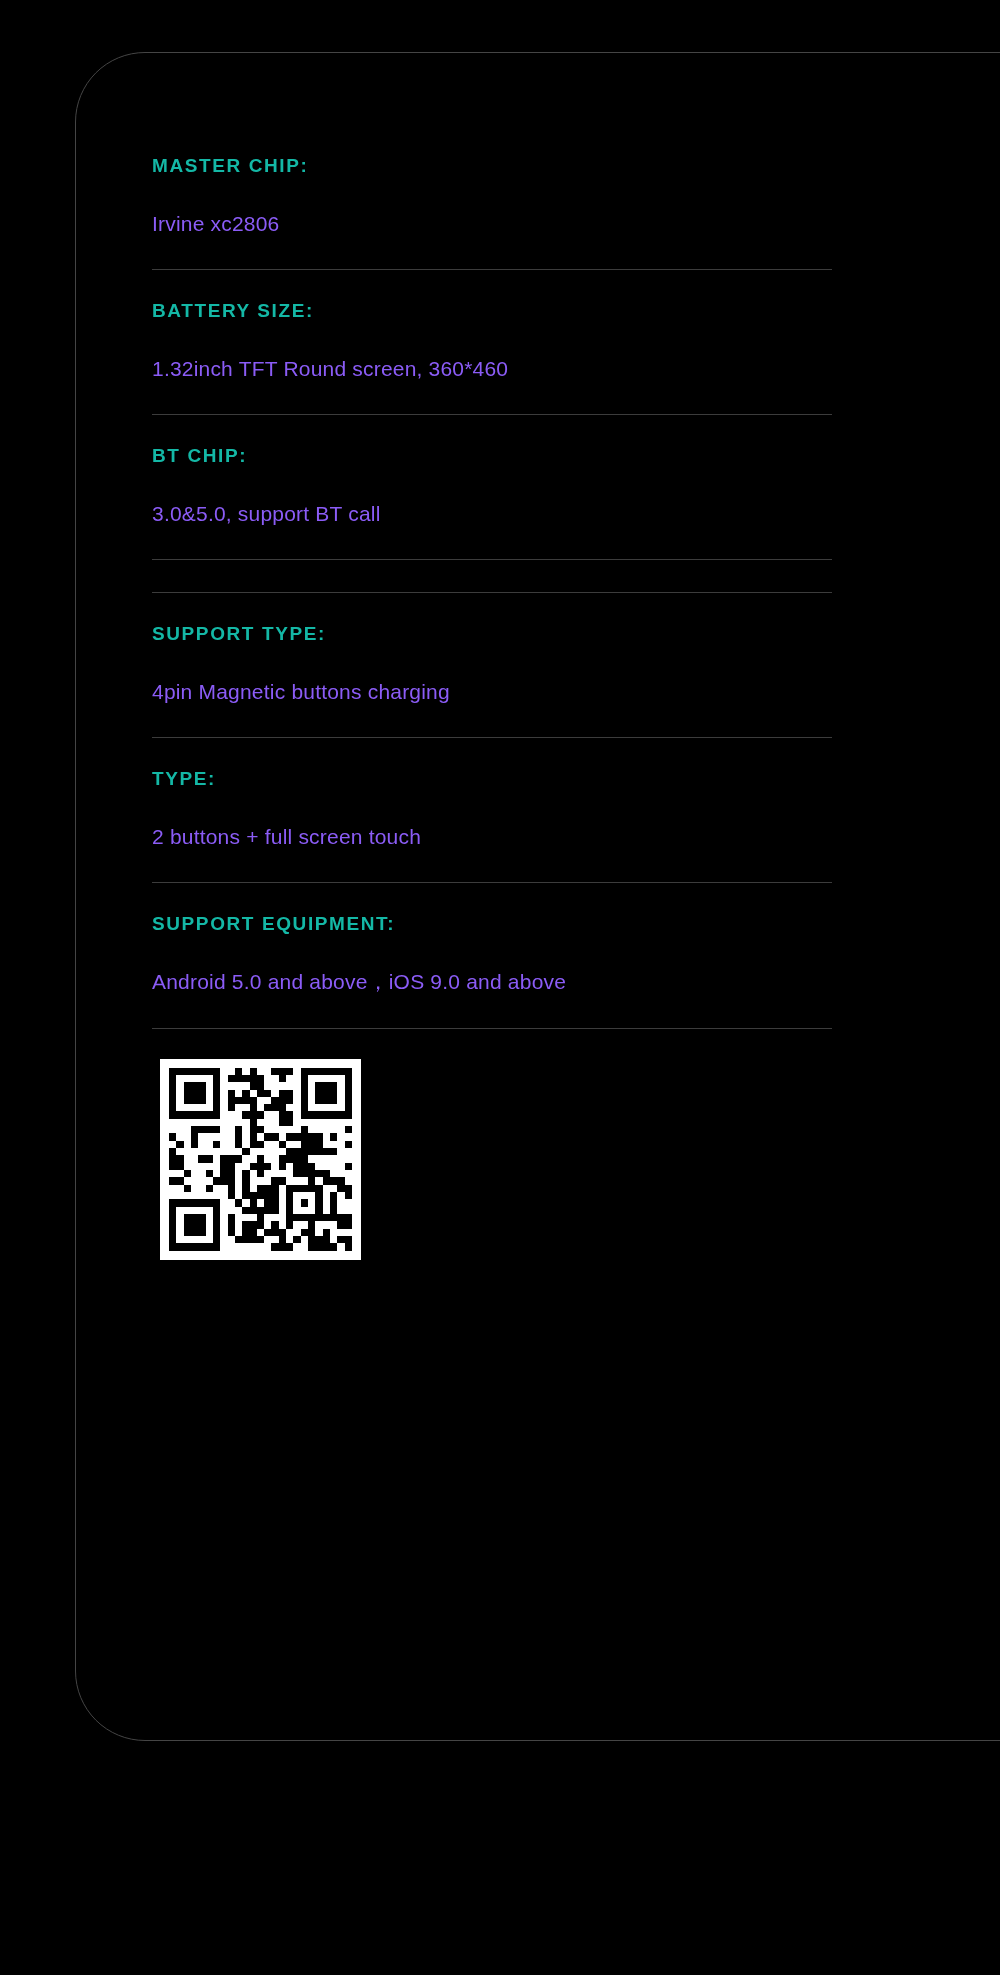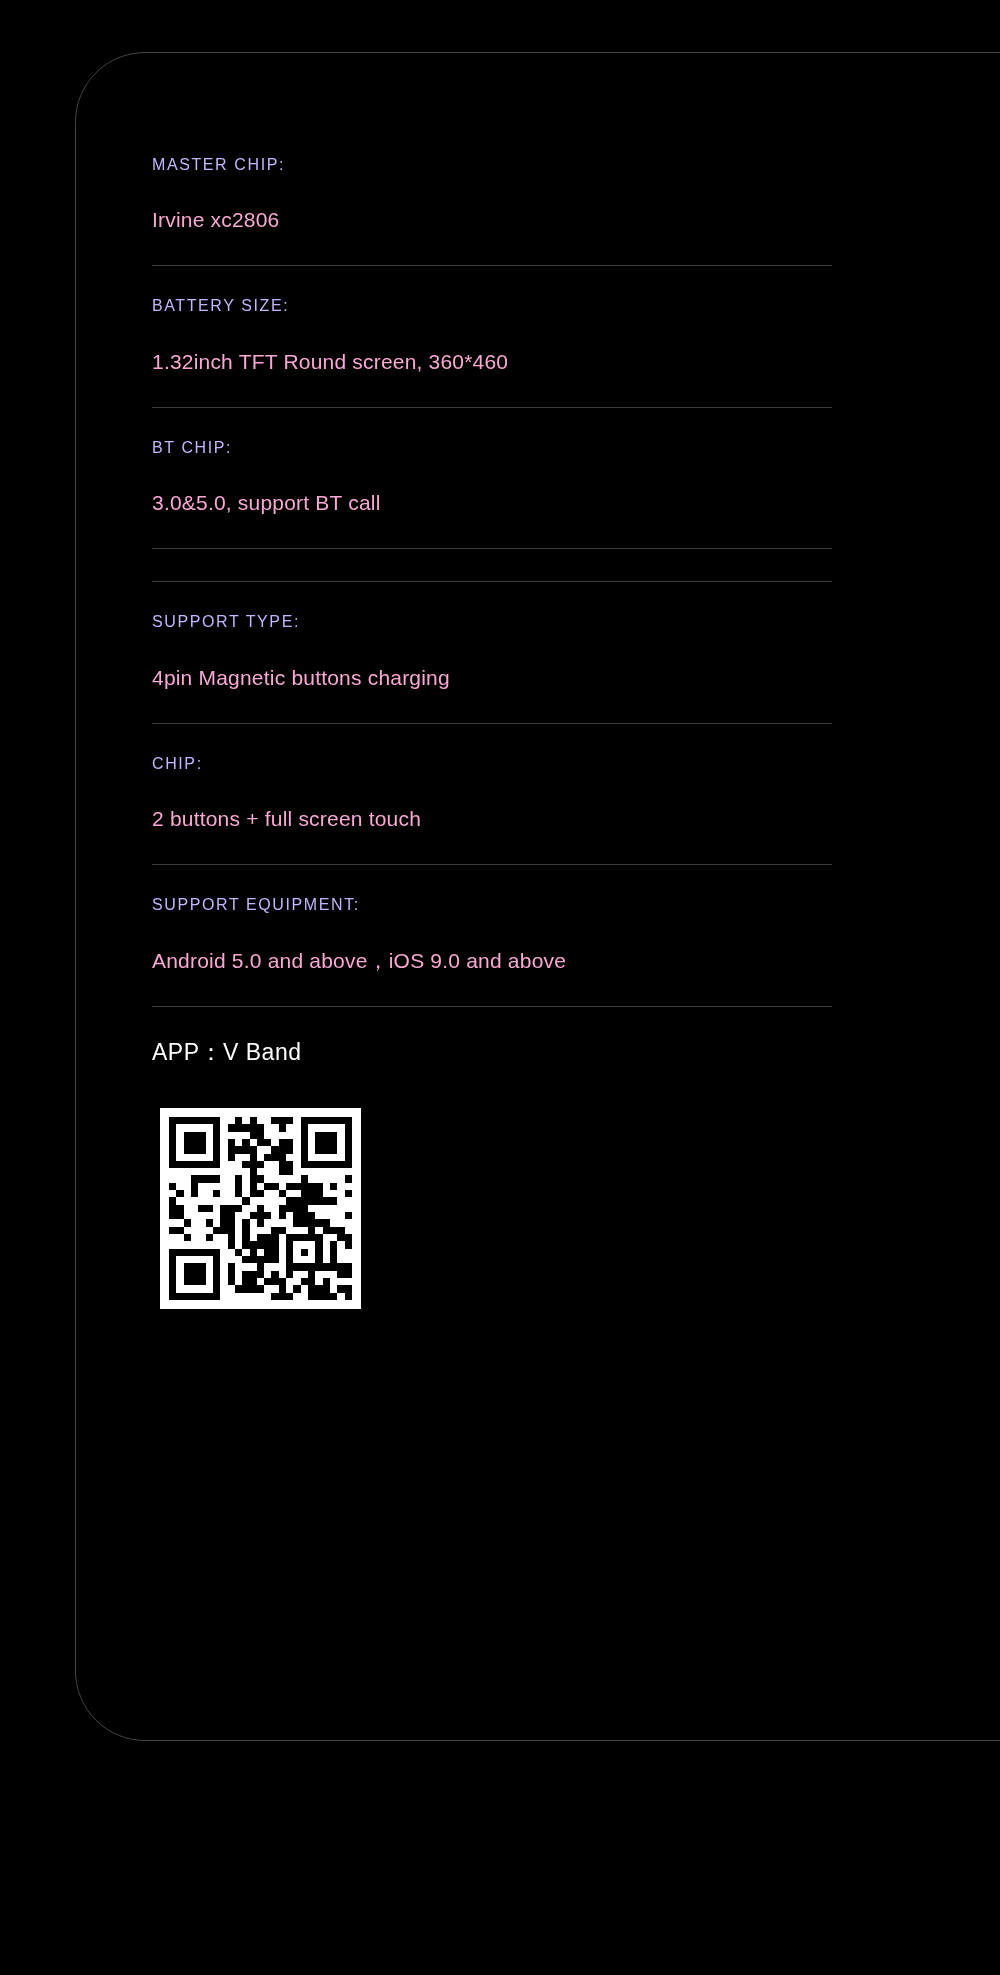--- a/index.html
+++ b/index.html
@@ -27,29 +27,29 @@
   .content {
     position: absolute;
     left: 152px;
     top: 155px;
     width: 700px;
   }
   .spec-group {
     margin: 0;
   }
   .spec-label {
-    color: #c4b5fd;
-    font-size: 16px;
-    font-weight: normal;
+    color: #14b8a6;
+    font-size: 19px;
+    font-weight: bold;
     letter-spacing: 1.6px;
     line-height: 1.2;
     margin: 0 0 32px 0;
   }
   .spec-value {
-    color: #f9a8d4;
+    color: #8b5cf6;
     font-size: 21px;
     font-weight: 400;
     line-height: 1.3;
     margin: 0;
     letter-spacing: 0.2px;
   }
   .divider {
     height: 1px;
     background: #3c3c3c;
     margin: 32px 0 30px 0;
@@ -111,32 +111,31 @@
 
   <div class="divider"></div>
 
   <div class="spec-group">
     <div class="spec-label">SUPPORT TYPE:</div>
     <div class="spec-value">4pin Magnetic buttons charging</div>
   </div>
   <div class="divider"></div>
 
   <div class="spec-group">
-    <div class="spec-label">CHIP:</div>
+    <div class="spec-label">TYPE:</div>
     <div class="spec-value">2 buttons + full screen touch</div>
   </div>
   <div class="divider"></div>
 
   <div class="spec-group">
     <div class="spec-label">SUPPORT EQUIPMENT:</div>
     <div class="spec-value">Android 5.0 and above，iOS 9.0 and above</div>
   </div>
   <div class="divider"></div>
 
-  <div class="app-row">APP：V  Band</div>
 
   <div class="qr-wrap">
     <div class="qr" id="qr">
         <i></i>
         <i></i>
         <i></i>
         <i></i>
         <i></i>
         <i></i>
         <i></i>

